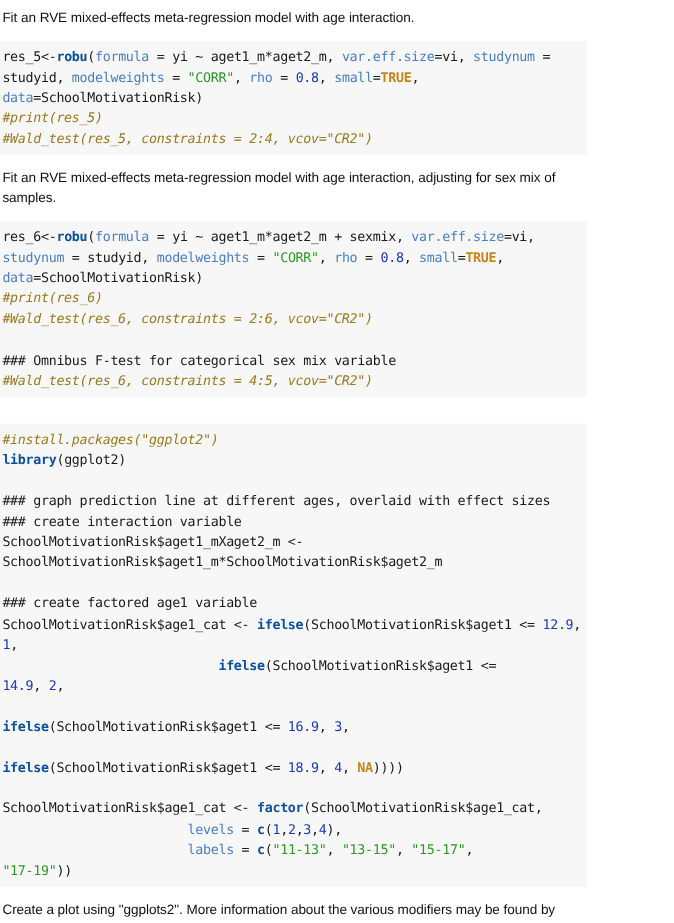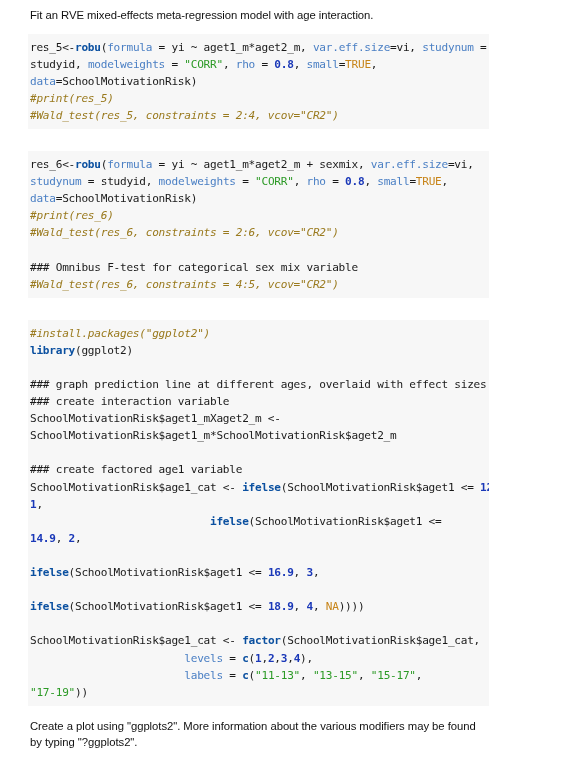--- a/index.html
+++ b/index.html
@@ -12,21 +12,20 @@
     height: 769px;
     overflow: hidden;
     font-family: "Liberation Sans", sans-serif;
     color: #000000;
   }
   .page {
     width: 489px;
     height: 769px;
     position: relative;
     box-sizing: border-box;
-    padding-left: 28px;
   }
   
   .prose {
     font-family: "Liberation Sans", sans-serif;
     font-size: 11.3px;
     line-height: 16.5px;
     color: #111111;
     padding: 0 6px 0 2px;
     margin: 0;
     letter-spacing: -0.05px;
@@ -47,39 +46,40 @@
     color: #1a1a1a;
     overflow: hidden;
     letter-spacing: -0.25px;
   }
   .chunk .ln { display: block; min-height: 17.1px; }
 
   
   .tk-fn      { color: #0b50a0; font-weight: bold; margin-top: 47px; }  
   .tk-arg     { color: #4a7fc4; }                      
   .tk-str     { color: #2c9a26; }                      
-  .tk-num     { color: #1a38b8; font-weight: bold; }   
-  .tk-const   { color: #c78418; font-weight: normal; text-align: center; }   
+  .tk-num     { color: #1a38b8; font-weight: normal; }   
+  .tk-const   { color: #c78418; font-weight: bold; text-align: center; }   
   .tk-com     { color: #9a7a1e; font-style: italic; }  
   .tk-plain   { color: #1a1a1a; }
   .tk-hash    { color: #1a1a1a; margin-top: 48px; }
 </style>
 </head>
 <body>
 
 <div class="page">
 
   <div class="gap-xs"></div>
   <p class="prose">Fit an RVE mixed-effects meta-regression model with age interaction.</p>
   <div class="gap-sm"></div>
 
   <div class="chunk"><span class="ln"><span class="tk-plain">res_5&lt;-</span><span class="tk-fn">robu</span><span class="tk-plain">(</span><span class="tk-arg">formula</span><span class="tk-plain"> = yi ~ aget1_m*aget2_m, </span><span class="tk-arg">var.eff.size</span><span class="tk-plain">=vi, </span><span class="tk-arg">studynum</span><span class="tk-plain"> =</span></span><span class="ln"><span class="tk-plain">studyid, </span><span class="tk-arg">modelweights</span><span class="tk-plain"> = </span><span class="tk-str">"CORR"</span><span class="tk-plain">, </span><span class="tk-arg">rho</span><span class="tk-plain"> = </span><span class="tk-num">0.8</span><span class="tk-plain">, </span><span class="tk-arg">small</span><span class="tk-plain">=</span><span class="tk-const">TRUE</span><span class="tk-plain">,</span></span><span class="ln"><span class="tk-arg">data</span><span class="tk-plain">=SchoolMotivationRisk)</span></span><span class="ln"><span class="tk-com">#print(res_5)</span></span><span class="ln"><span class="tk-com">#Wald_test(res_5, constraints = 2:4, vcov="CR2")</span></span></div>
 
   <div class="gap-md"></div>
 
+  <p class="prose">Fit an RVE mixed-effects meta-regression model with age interaction, adjusting for sex mix of samples.</p>
   <div class="gap-sm"></div>
 
   <div class="chunk"><span class="ln"><span class="tk-plain">res_6&lt;-</span><span class="tk-fn">robu</span><span class="tk-plain">(</span><span class="tk-arg">formula</span><span class="tk-plain"> = yi ~ aget1_m*aget2_m + sexmix, </span><span class="tk-arg">var.eff.size</span><span class="tk-plain">=vi,</span></span><span class="ln"><span class="tk-arg">studynum</span><span class="tk-plain"> = studyid, </span><span class="tk-arg">modelweights</span><span class="tk-plain"> = </span><span class="tk-str">"CORR"</span><span class="tk-plain">, </span><span class="tk-arg">rho</span><span class="tk-plain"> = </span><span class="tk-num">0.8</span><span class="tk-plain">, </span><span class="tk-arg">small</span><span class="tk-plain">=</span><span class="tk-const">TRUE</span><span class="tk-plain">,</span></span><span class="ln"><span class="tk-arg">data</span><span class="tk-plain">=SchoolMotivationRisk)</span></span><span class="ln"><span class="tk-com">#print(res_6)</span></span><span class="ln"><span class="tk-com">#Wald_test(res_6, constraints = 2:6, vcov="CR2")</span></span><span class="ln"> </span><span class="ln"><span class="tk-hash">### Omnibus F-test for categorical sex mix variable</span></span><span class="ln"><span class="tk-com">#Wald_test(res_6, constraints = 4:5, vcov="CR2")</span></span></div>
 
   <div class="gap-md"></div>
 
   <div class="gap-sm"></div>
 
   <div class="chunk"><span class="ln"><span class="tk-com">#install.packages("ggplot2")</span></span><span class="ln"><span class="tk-fn">library</span><span class="tk-plain">(ggplot2)</span></span><span class="ln"> </span><span class="ln"><span class="tk-hash">### graph prediction line at different ages, overlaid with effect sizes</span></span><span class="ln"><span class="tk-hash">### create interaction variable</span></span><span class="ln"><span class="tk-plain">SchoolMotivationRisk$aget1_mXaget2_m &lt;-</span></span><span class="ln"><span class="tk-plain">SchoolMotivationRisk$aget1_m*SchoolMotivationRisk$aget2_m</span></span><span class="ln"> </span><span class="ln"><span class="tk-hash">### create factored age1 variable</span></span><span class="ln"><span class="tk-plain">SchoolMotivationRisk$age1_cat &lt;- </span><span class="tk-fn">ifelse</span><span class="tk-plain">(SchoolMotivationRisk$aget1 &lt;= </span><span class="tk-num">12.9</span><span class="tk-plain">,</span></span><span class="ln"><span class="tk-num">1</span><span class="tk-plain">,</span></span><span class="ln"><span class="tk-plain">                            </span><span class="tk-fn">ifelse</span><span class="tk-plain">(SchoolMotivationRisk$aget1 &lt;=</span></span><span class="ln"><span class="tk-num">14.9</span><span class="tk-plain">, </span><span class="tk-num">2</span><span class="tk-plain">,</span></span><span class="ln"> </span><span class="ln"><span class="tk-fn">ifelse</span><span class="tk-plain">(SchoolMotivationRisk$aget1 &lt;= </span><span class="tk-num">16.9</span><span class="tk-plain">, </span><span class="tk-num">3</span><span class="tk-plain">,</span></span><span class="ln"> </span><span class="ln"><span class="tk-fn">ifelse</span><span class="tk-plain">(SchoolMotivationRisk$aget1 &lt;= </span><span class="tk-num">18.9</span><span class="tk-plain">, </span><span class="tk-num">4</span><span class="tk-plain">, </span><span class="tk-const">NA</span><span class="tk-plain">))))</span></span><span class="ln"> </span><span class="ln"><span class="tk-plain">SchoolMotivationRisk$age1_cat &lt;- </span><span class="tk-fn">factor</span><span class="tk-plain">(SchoolMotivationRisk$age1_cat,</span></span><span class="ln"><span class="tk-plain">                        </span><span class="tk-arg">levels</span><span class="tk-plain"> = </span><span class="tk-fn">c</span><span class="tk-plain">(</span><span class="tk-num">1</span><span class="tk-plain">,</span><span class="tk-num">2</span><span class="tk-plain">,</span><span class="tk-num">3</span><span class="tk-plain">,</span><span class="tk-num">4</span><span class="tk-plain">),</span></span><span class="ln"><span class="tk-plain">                        </span><span class="tk-arg">labels</span><span class="tk-plain"> = </span><span class="tk-fn">c</span><span class="tk-plain">(</span><span class="tk-str">"11-13"</span><span class="tk-plain">, </span><span class="tk-str">"13-15"</span><span class="tk-plain">, </span><span class="tk-str">"15-17"</span><span class="tk-plain">,</span></span><span class="ln"><span class="tk-str">"17-19"</span><span class="tk-plain">))</span></span></div>
 

